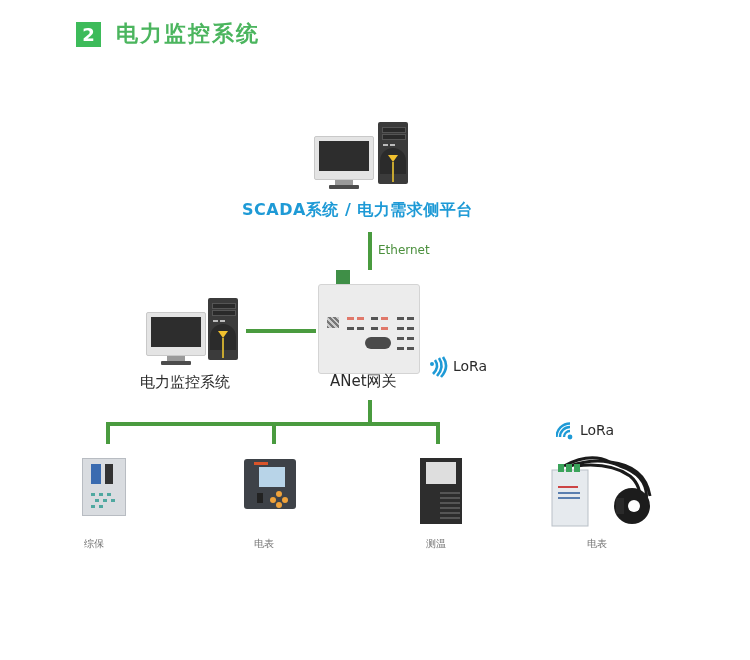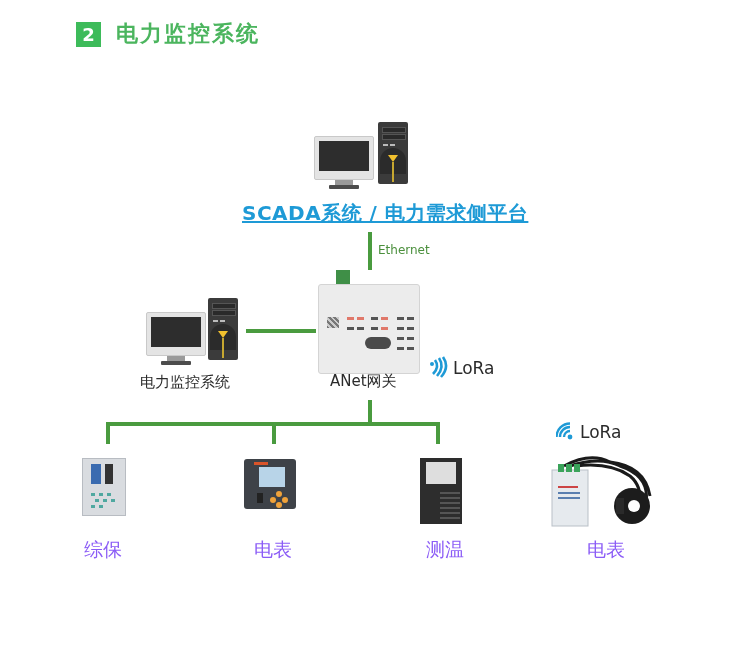--- a/index.html
+++ b/index.html
@@ -22,39 +22,39 @@
   .monitor .base { position: absolute; left: 14px; top: 48px; width: 30px; height: 4px; background: #4c4c4c; border-radius: 1px; }
   .tower { width: 30px; height: 62px; background: #3b3b3b; border-radius: 2px; }
   .tower .slot { position: absolute; left: 4px; width: 22px; height: 4px; background: #2a2a2a; border: 1px solid #555; }
   .tower .led { position: absolute; width: 5px; height: 2px; background: #bbb; }
   .tower .power { position: absolute; left: 10px; top: 33px; width: 10px; height: 7px; background: #f2c12e;
                   clip-path: polygon(0 0, 100% 0, 50% 100%); }
   .tower .wire { position: absolute; left: 14px; top: 40px; width: 2px; height: 20px; background: #c6a730; }
   .tower .arc { position: absolute; left: 2px; top: 26px; width: 26px; height: 26px; border-radius: 50% 50% 0 0;
                 background: #2b2b2b; }
 
-  .scada-label { left: 242px; top: 200px; font-size: 20px; color: #1e9ad6; font-weight: bold; letter-spacing: 0.5px; text-decoration: underline; }
+  .scada-label { left: 242px; top: 200px; font-size: 16px; color: #1e9ad6; font-weight: bold; letter-spacing: 0.5px; }
   .eth-label { left: 378px; top: 243px; font-size: 12px; color: #4a8f3c; }
 
   
   .gateway { left: 318px; top: 284px; width: 100px; height: 88px; background: #ececec; border: 1px solid #d4d4d4; border-radius: 3px; }
   .gw-top { left: 336px; top: 270px; width: 14px; height: 14px; background: #3f8f47; }
   .gw-label { left: 330px; top: 372px; font-size: 15px; color: #2b2b2b; }
   .gw-btn { position: absolute; width: 7px; height: 3px; background: #555; }
   .gw-red { position: absolute; width: 7px; height: 3px; background: #e0786a; }
   .gw-port { position: absolute; left: 46px; top: 52px; width: 26px; height: 12px; background: #4a4a4a; border-radius: 6px; }
   .gw-qr { position: absolute; left: 8px; top: 32px; width: 12px; height: 11px; background: repeating-linear-gradient(45deg,#777 0 2px,#ccc 2px 4px); }
 
   .local-label { left: 140px; top: 373px; font-size: 15px; color: #2b2b2b; }
 
   
-  .lora-text { font-size: 17px; color: #2b2b2b; }
-
-  
-  .dev-label { font-size: 19px; color: #8b5cf6; }
+  .lora-text { font-size: 14px; color: #2b2b2b; }
+
+  
+  .dev-label { font-size: 10px; color: #737373; }
   .dev-zb { left: 82px; top: 458px; width: 42px; height: 56px; background: #d9dce0; border: 1px solid #b8bcc2; }
   .dev-zb .scr { position: absolute; left: 8px; top: 5px; width: 10px; height: 20px; background: #3a6bb0; }
   .dev-zb .scr2 { position: absolute; left: 22px; top: 5px; width: 8px; height: 20px; background: #333; }
   .dev-zb .kp { position: absolute; width: 4px; height: 3px; background: #4fa8a0; }
 
   .dev-meter { left: 244px; top: 459px; width: 52px; height: 50px; background: #3e4248; border-radius: 3px; }
   .dev-meter .lcd { position: absolute; left: 15px; top: 8px; width: 26px; height: 20px; background: #b8d4e8; }
   .dev-meter .tag { position: absolute; left: 10px; top: 3px; width: 14px; height: 3px; background: #d9542a; }
   .dev-meter .key { position: absolute; width: 6px; height: 6px; background: #f0a23a; border-radius: 50%; }
 

